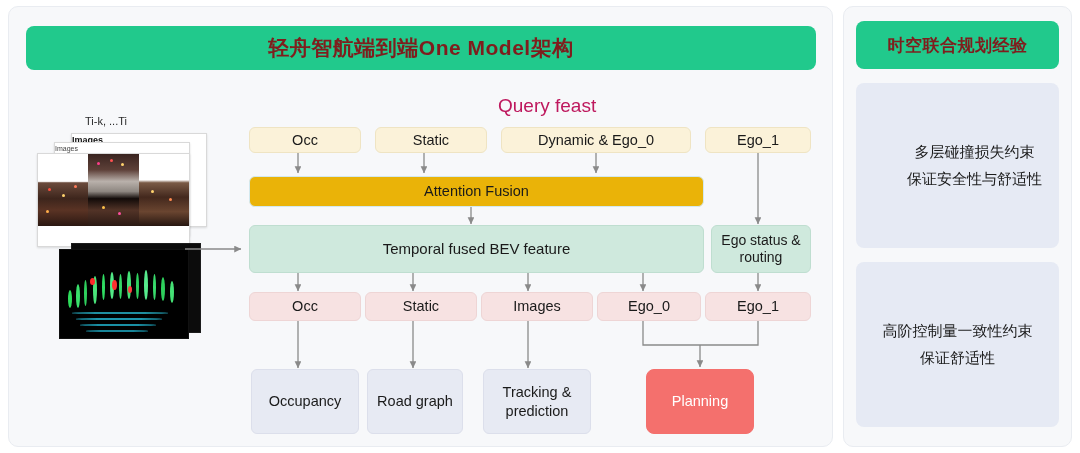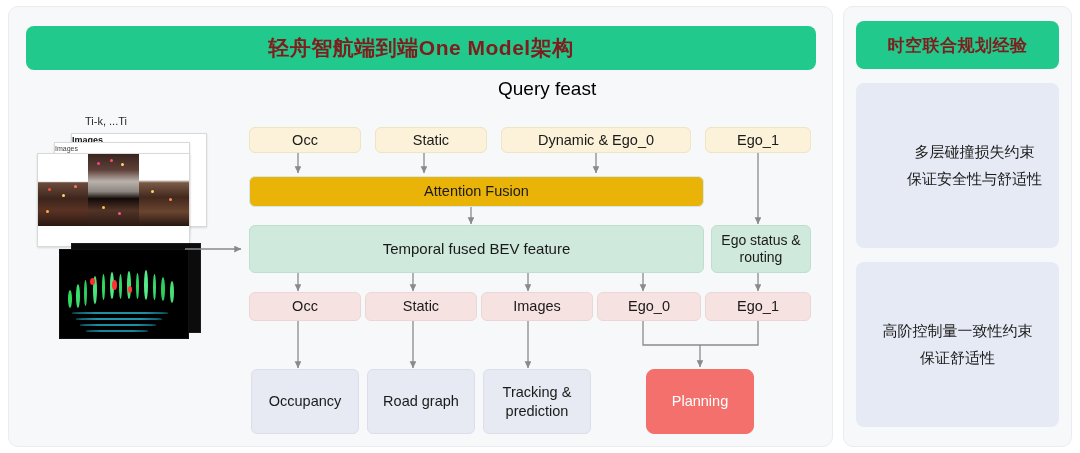--- a/index.html
+++ b/index.html
@@ -46,22 +46,22 @@
     width:100%;background:#e6eaf4;border-radius:8px;
     display:flex;align-items:center;justify-content:center;
     text-align:center;font-size:15px;color:#1b1b1b;line-height:1.75;
     padding:6px 10px;box-sizing:border-box;
   }
   .side-card-1{height:165px;padding-left:44px;}
   .side-card-2{height:165px;}
 
   
   .query-feast{
-    position:absolute;left:489px;top:71px;
-    font-size:19px;color:#000000;
+    position:absolute;left:489px;top:88px;
+    font-size:19px;color:#be185d;
   }
 
   
   .sensor{position:absolute;left:28px;top:108px;width:175px;height:230px;}
   .ti-label{position:absolute;left:48px;top:0px;font-size:11px;color:#2b2b2b;white-space:nowrap;}
 
   .imgstack{position:absolute;left:0px;top:18px;width:170px;height:110px;}
   .frame{
     position:absolute;background:#ffffff;border:1px solid #d9d9d9;
     box-shadow:0 1px 2px rgba(0,0,0,.12);
@@ -240,21 +240,21 @@
     <div class="nbox c-mint" style="left:240px;top:218px;width:455px;height:48px;font-size:15px;">Temporal fused BEV feature</div>
     <div class="nbox c-mint" style="left:702px;top:218px;width:100px;height:48px;font-size:14px;">Ego status &amp; routing</div>
 
     <div class="nbox c-pink" style="left:240px;top:285px;width:112px;height:29px;">Occ</div>
     <div class="nbox c-pink" style="left:356px;top:285px;width:112px;height:29px;">Static</div>
     <div class="nbox c-pink" style="left:472px;top:285px;width:112px;height:29px;">Images</div>
     <div class="nbox c-pink" style="left:588px;top:285px;width:104px;height:29px;">Ego_0</div>
     <div class="nbox c-pink" style="left:696px;top:285px;width:106px;height:29px;">Ego_1</div>
 
     <div class="nbox c-lav" style="left:242px;top:362px;width:108px;height:65px;">Occupancy</div>
-    <div class="nbox c-lav" style="left:358px;top:362px;width:108px;height:65px;">Road graph</div>
+    <div class="nbox c-lav" style="left:358px;top:362px;width:96px;height:65px;">Road graph</div>
     <div class="nbox c-lav" style="left:474px;top:362px;width:108px;height:65px;">Tracking &amp; prediction</div>
     <div class="nbox c-red" style="left:637px;top:362px;width:108px;height:65px;">Planning</div>
 
   </div>
 
   <div class="panel panel-side">
     <div class="banner banner-side">时空联合规划经验</div>
     <div class="side-card side-card-1">多层碰撞损失约束<br>保证安全性与舒适性</div>
     <div class="side-card side-card-2">高阶控制量一致性约束<br>保证舒适性</div>
   </div>

